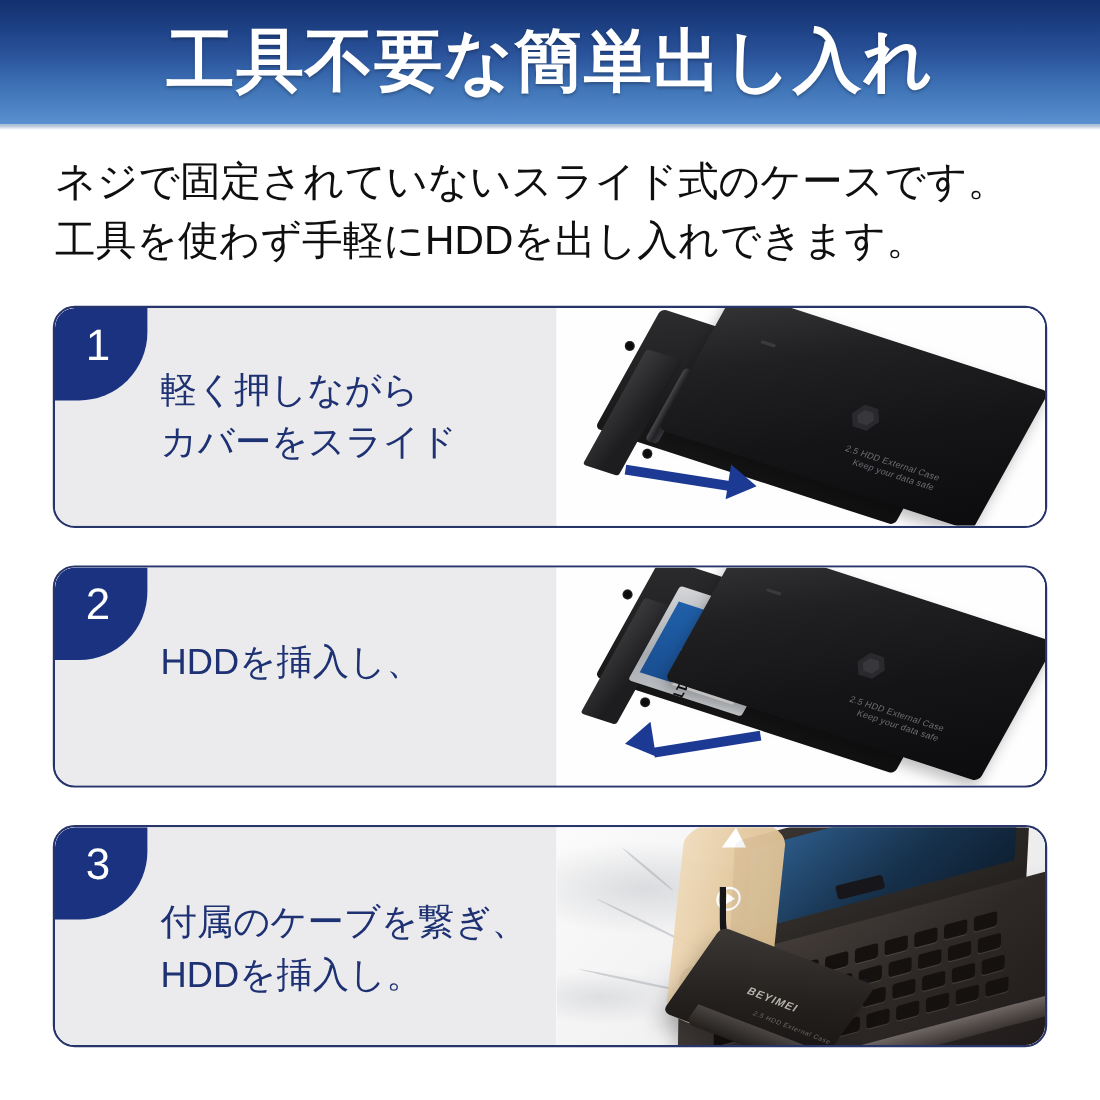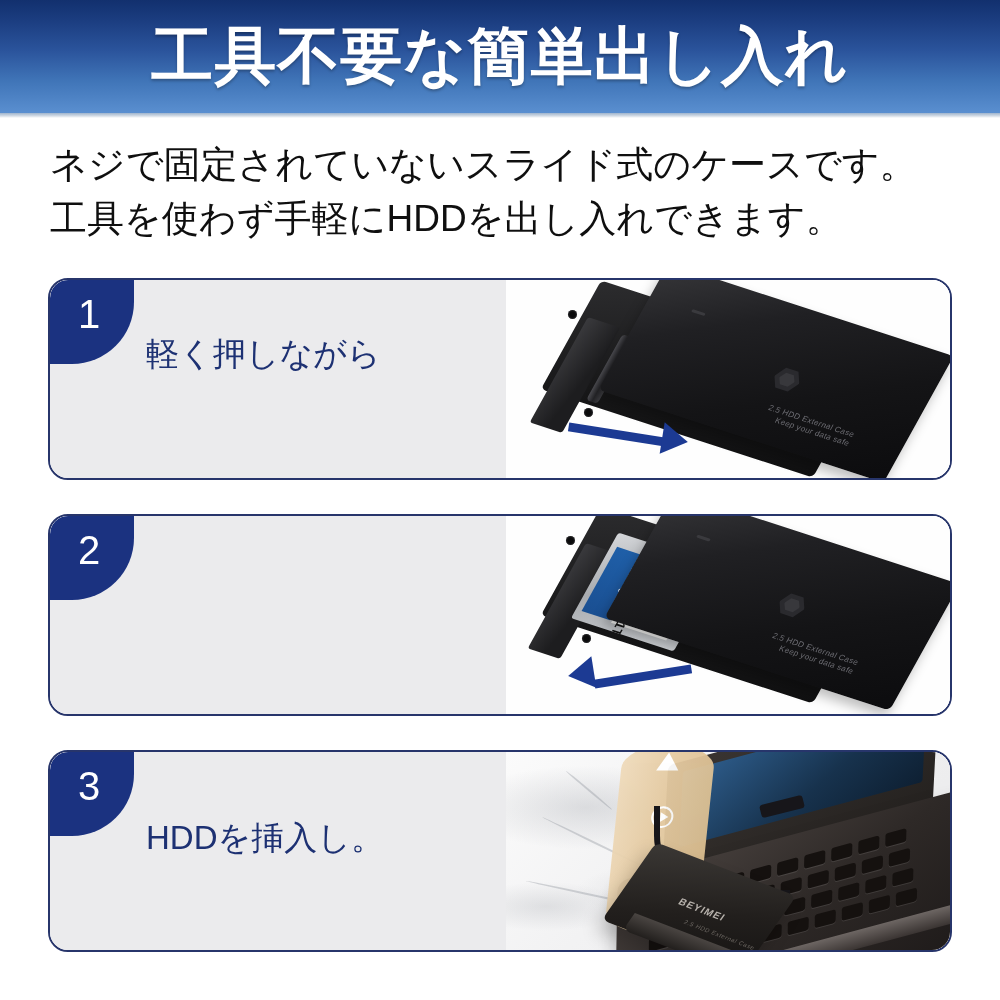--- a/index.html
+++ b/index.html
@@ -436,20 +436,21 @@
   <div class="subtitle-line">工具を使わず手軽にHDDを出し入れできます。</div>
 </div>
 
 <div class="card" id="card-1">
   <div class="card-text-pane"></div>
 
   <div class="step-badge">1</div>
 
   <div class="step-text">
     <div class="step-text-line">軽く押しながら</div>
+    <div class="step-text-line">カバーをスライド</div>
   </div>
 
   <div class="card-image-pane">
     <div class="photo-white"></div>
     <div class="enclosure-wrap">
 
       <div class="tray" style="left:58px; top:38px;"></div>
       <div class="tray-rail" style="left:52px; top:36px; transform:rotate(18deg) skewX(-11deg);"></div>
       <div class="tray-screw" style="left:62px; top:30px;"></div>
       <div class="tray-screw" style="left:78px; top:128px;"></div>
@@ -469,20 +470,21 @@
     </div>
   </div>
 </div>
 
 <div class="card" id="card-2">
   <div class="card-text-pane"></div>
 
   <div class="step-badge">2</div>
 
   <div class="step-text">
+    <div class="step-text-line">HDDを挿入し、</div>
   </div>
 
   <div class="card-image-pane">
     <div class="photo-white"></div>
     <div class="enclosure-wrap">
       <div class="tray" style="left:58px; top:28px;"></div>
       <div class="tray-rail" style="left:50px; top:26px; transform:rotate(18deg) skewX(-11deg);"></div>
       <div class="tray-screw" style="left:60px; top:20px;"></div>
       <div class="tray-screw" style="left:76px; top:118px;"></div>
 
@@ -509,20 +511,21 @@
     </div>
   </div>
 </div>
 
 <div class="card" id="card-3">
   <div class="card-text-pane"></div>
 
   <div class="step-badge">3</div>
 
   <div class="step-text">
+    <div class="step-text-line">付属のケーブを繋ぎ、</div>
     <div class="step-text-line">HDDを挿入し。</div>
   </div>
 
   <div class="card-image-pane">
     <div class="marble">
       <div class="vein" style="left:36px; top:64px; width:150px; height:2px; transform:rotate(26deg);"></div>
       <div class="vein" style="left:20px; top:128px; width:120px; height:2px; transform:rotate(12deg);"></div>
       <div class="vein" style="left:120px; top:176px; width:160px; height:2px; transform:rotate(-20deg);"></div>
       <div class="vein" style="left:190px; top:40px; width:110px; height:2px; transform:rotate(62deg);"></div>
       <div class="vein" style="left:60px; top:18px; width:60px; height:2px; transform:rotate(40deg);"></div>

